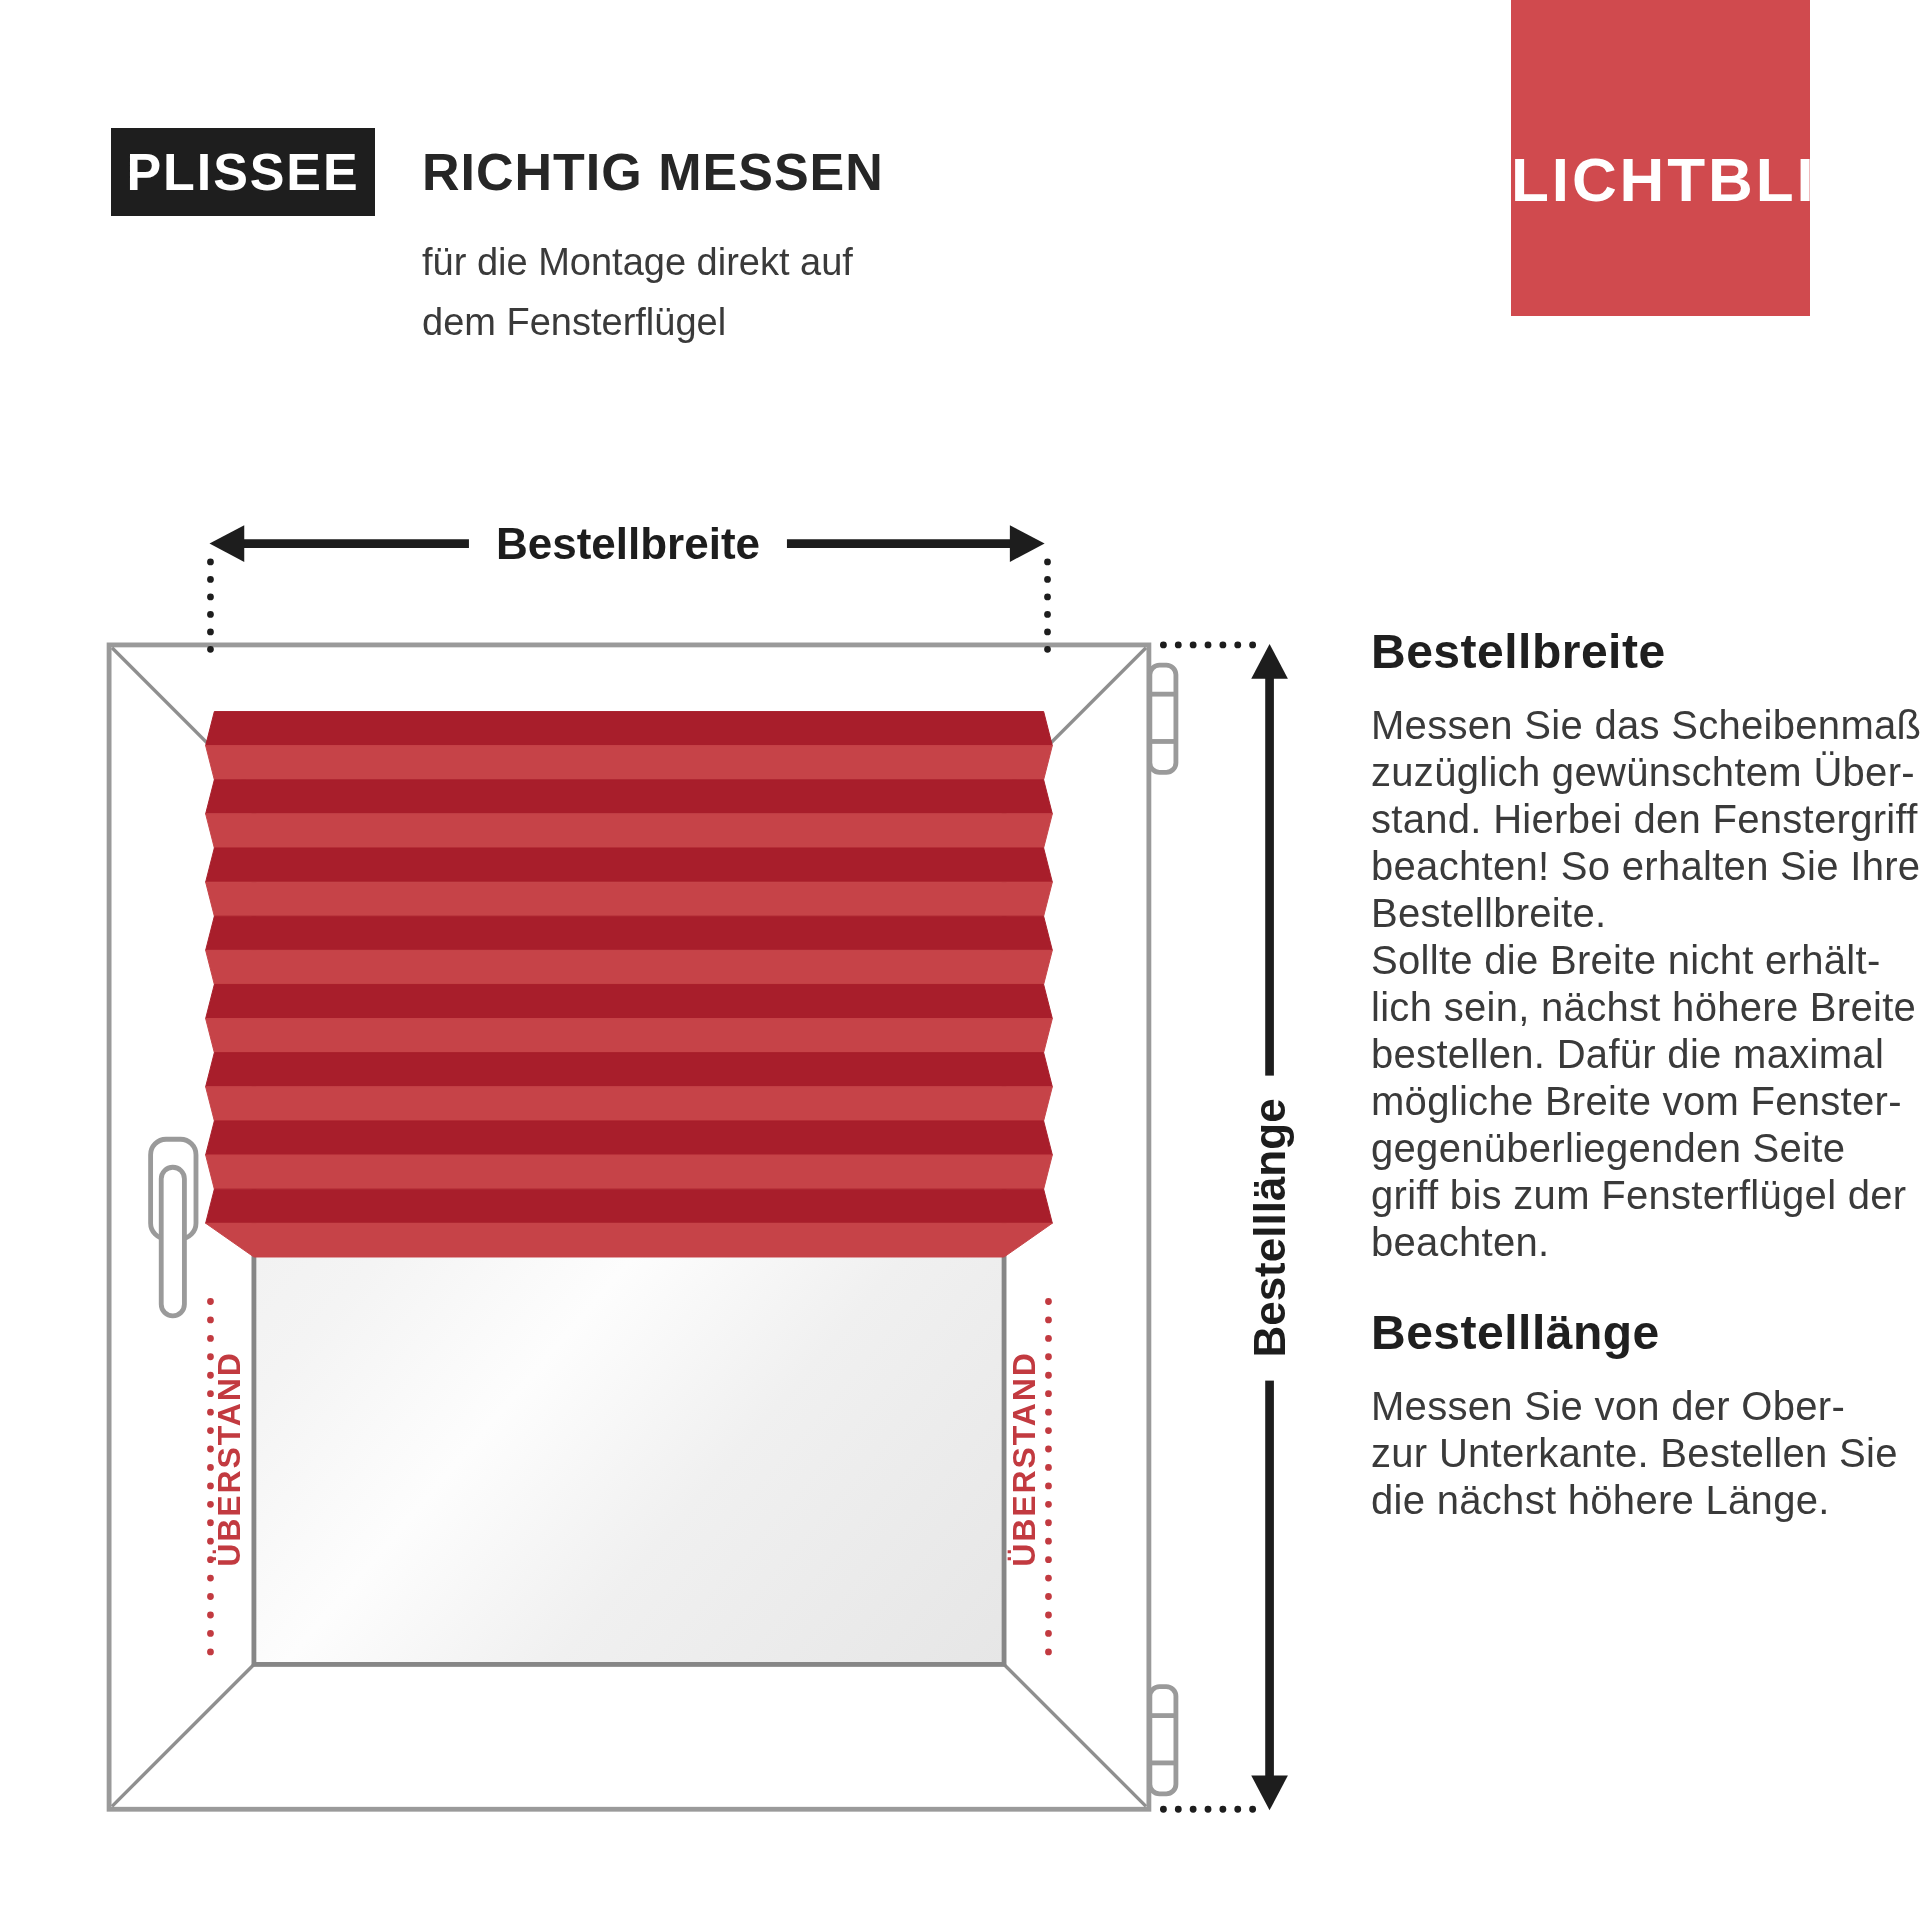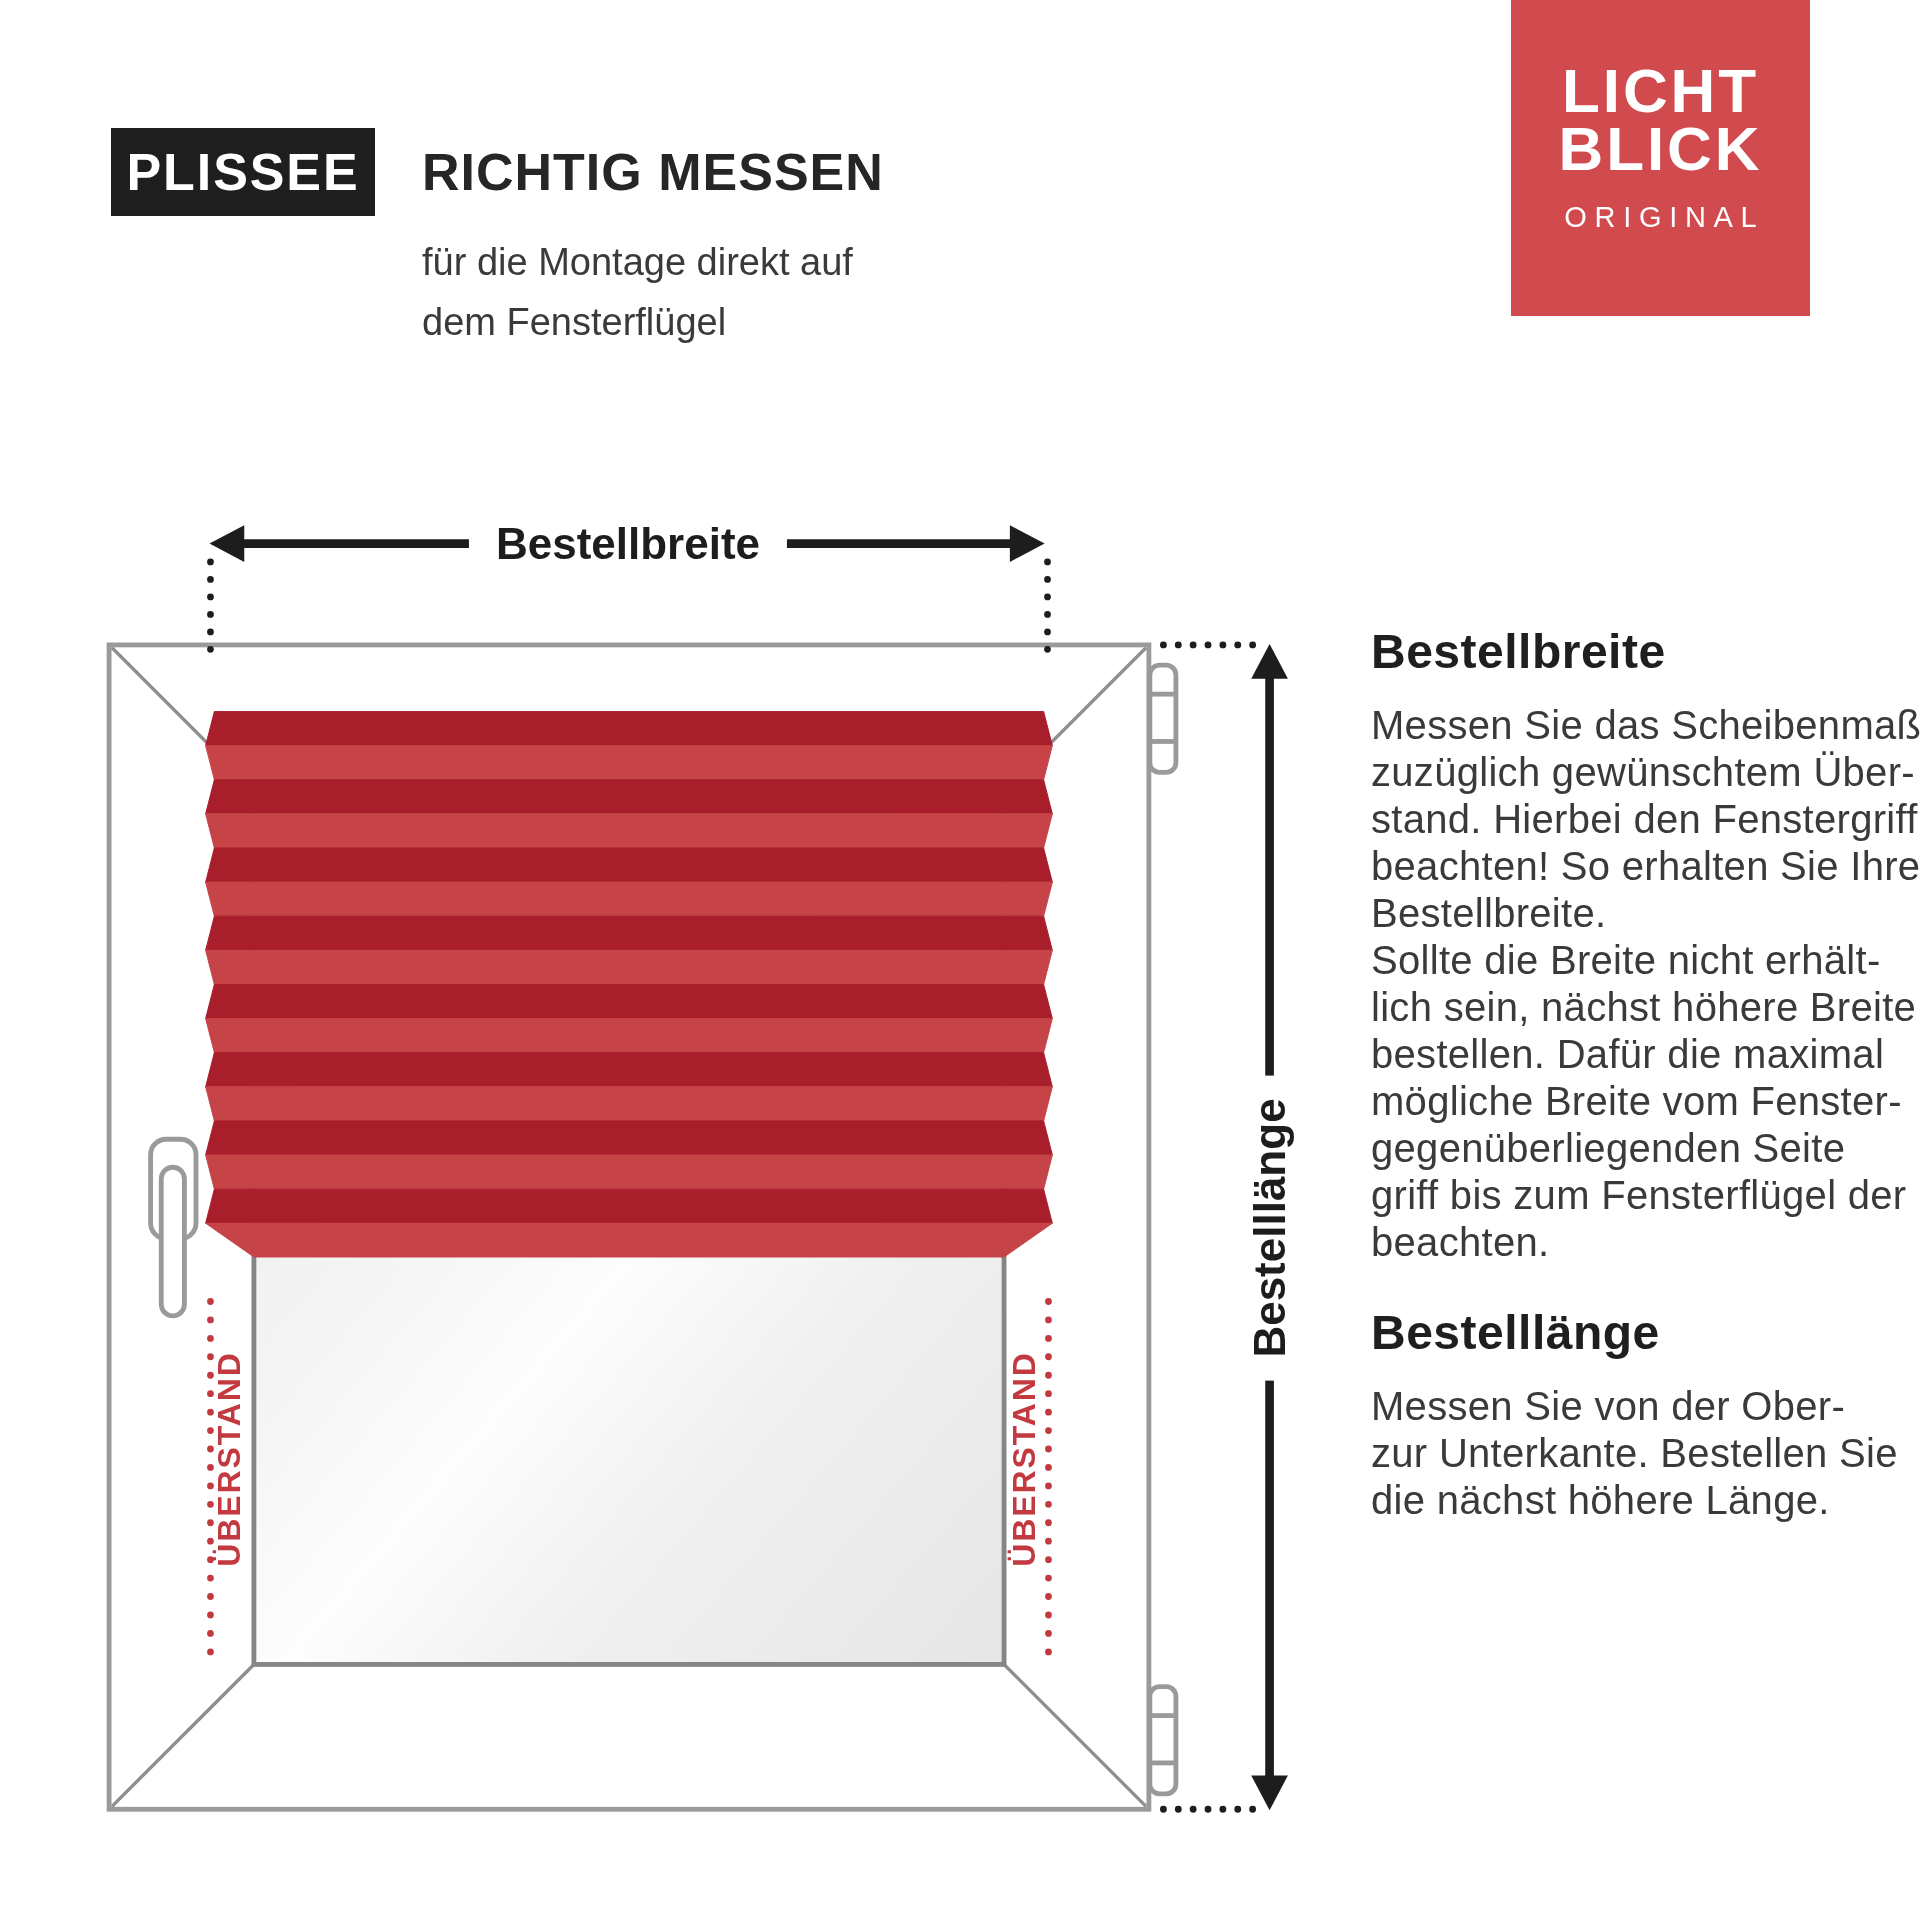--- a/index.html
+++ b/index.html
@@ -21,22 +21,22 @@
   }
   .subtitle{
     position:absolute;left:422px;top:232px;
     font-size:38px;font-weight:400;color:var(--text-body,#3a3a3a);line-height:60px;
     white-space:nowrap;
   }
   
   .logo{
     position:absolute;left:1511px;top:0;width:299px;height:316px;
     background:var(--brand-red,#d04a4e);color:#fff;text-align:center;
-    display:flex;flex-direction:column;align-items:center;justify-content:flex-start;
-    padding-top:62px;box-sizing:border-box;
+    display:flex;align-items:center;justify-content:flex-start;
+    padding-top:44px;box-sizing:border-box;
   }
   .logo .word{font-size:62px;font-weight:bold;line-height:58px;letter-spacing:2.9px;}
   .logo .tagline{margin-top:23px;font-size:29px;font-weight:400;letter-spacing:7.7px;text-indent:7.7px;}
   
   .diagram-svg{position:absolute;left:0;top:0;width:1928px;height:1928px;}
   .frame-line{fill:#ffffff;stroke:var(--frame-gray,#9a9a9a);stroke-width:5;}
   .bevel{stroke:#8f8f8f;stroke-width:3.5;}
   .glass{stroke:#868686;stroke-width:5;}
   .pleat-dark{fill:var(--pleat-dark,#a81e2b);stroke:var(--pleat-dark,#a81e2b);stroke-width:1;}
   .pleat-light{fill:var(--pleat-light,#c64348);stroke:var(--pleat-light,#c64348);stroke-width:1;}

